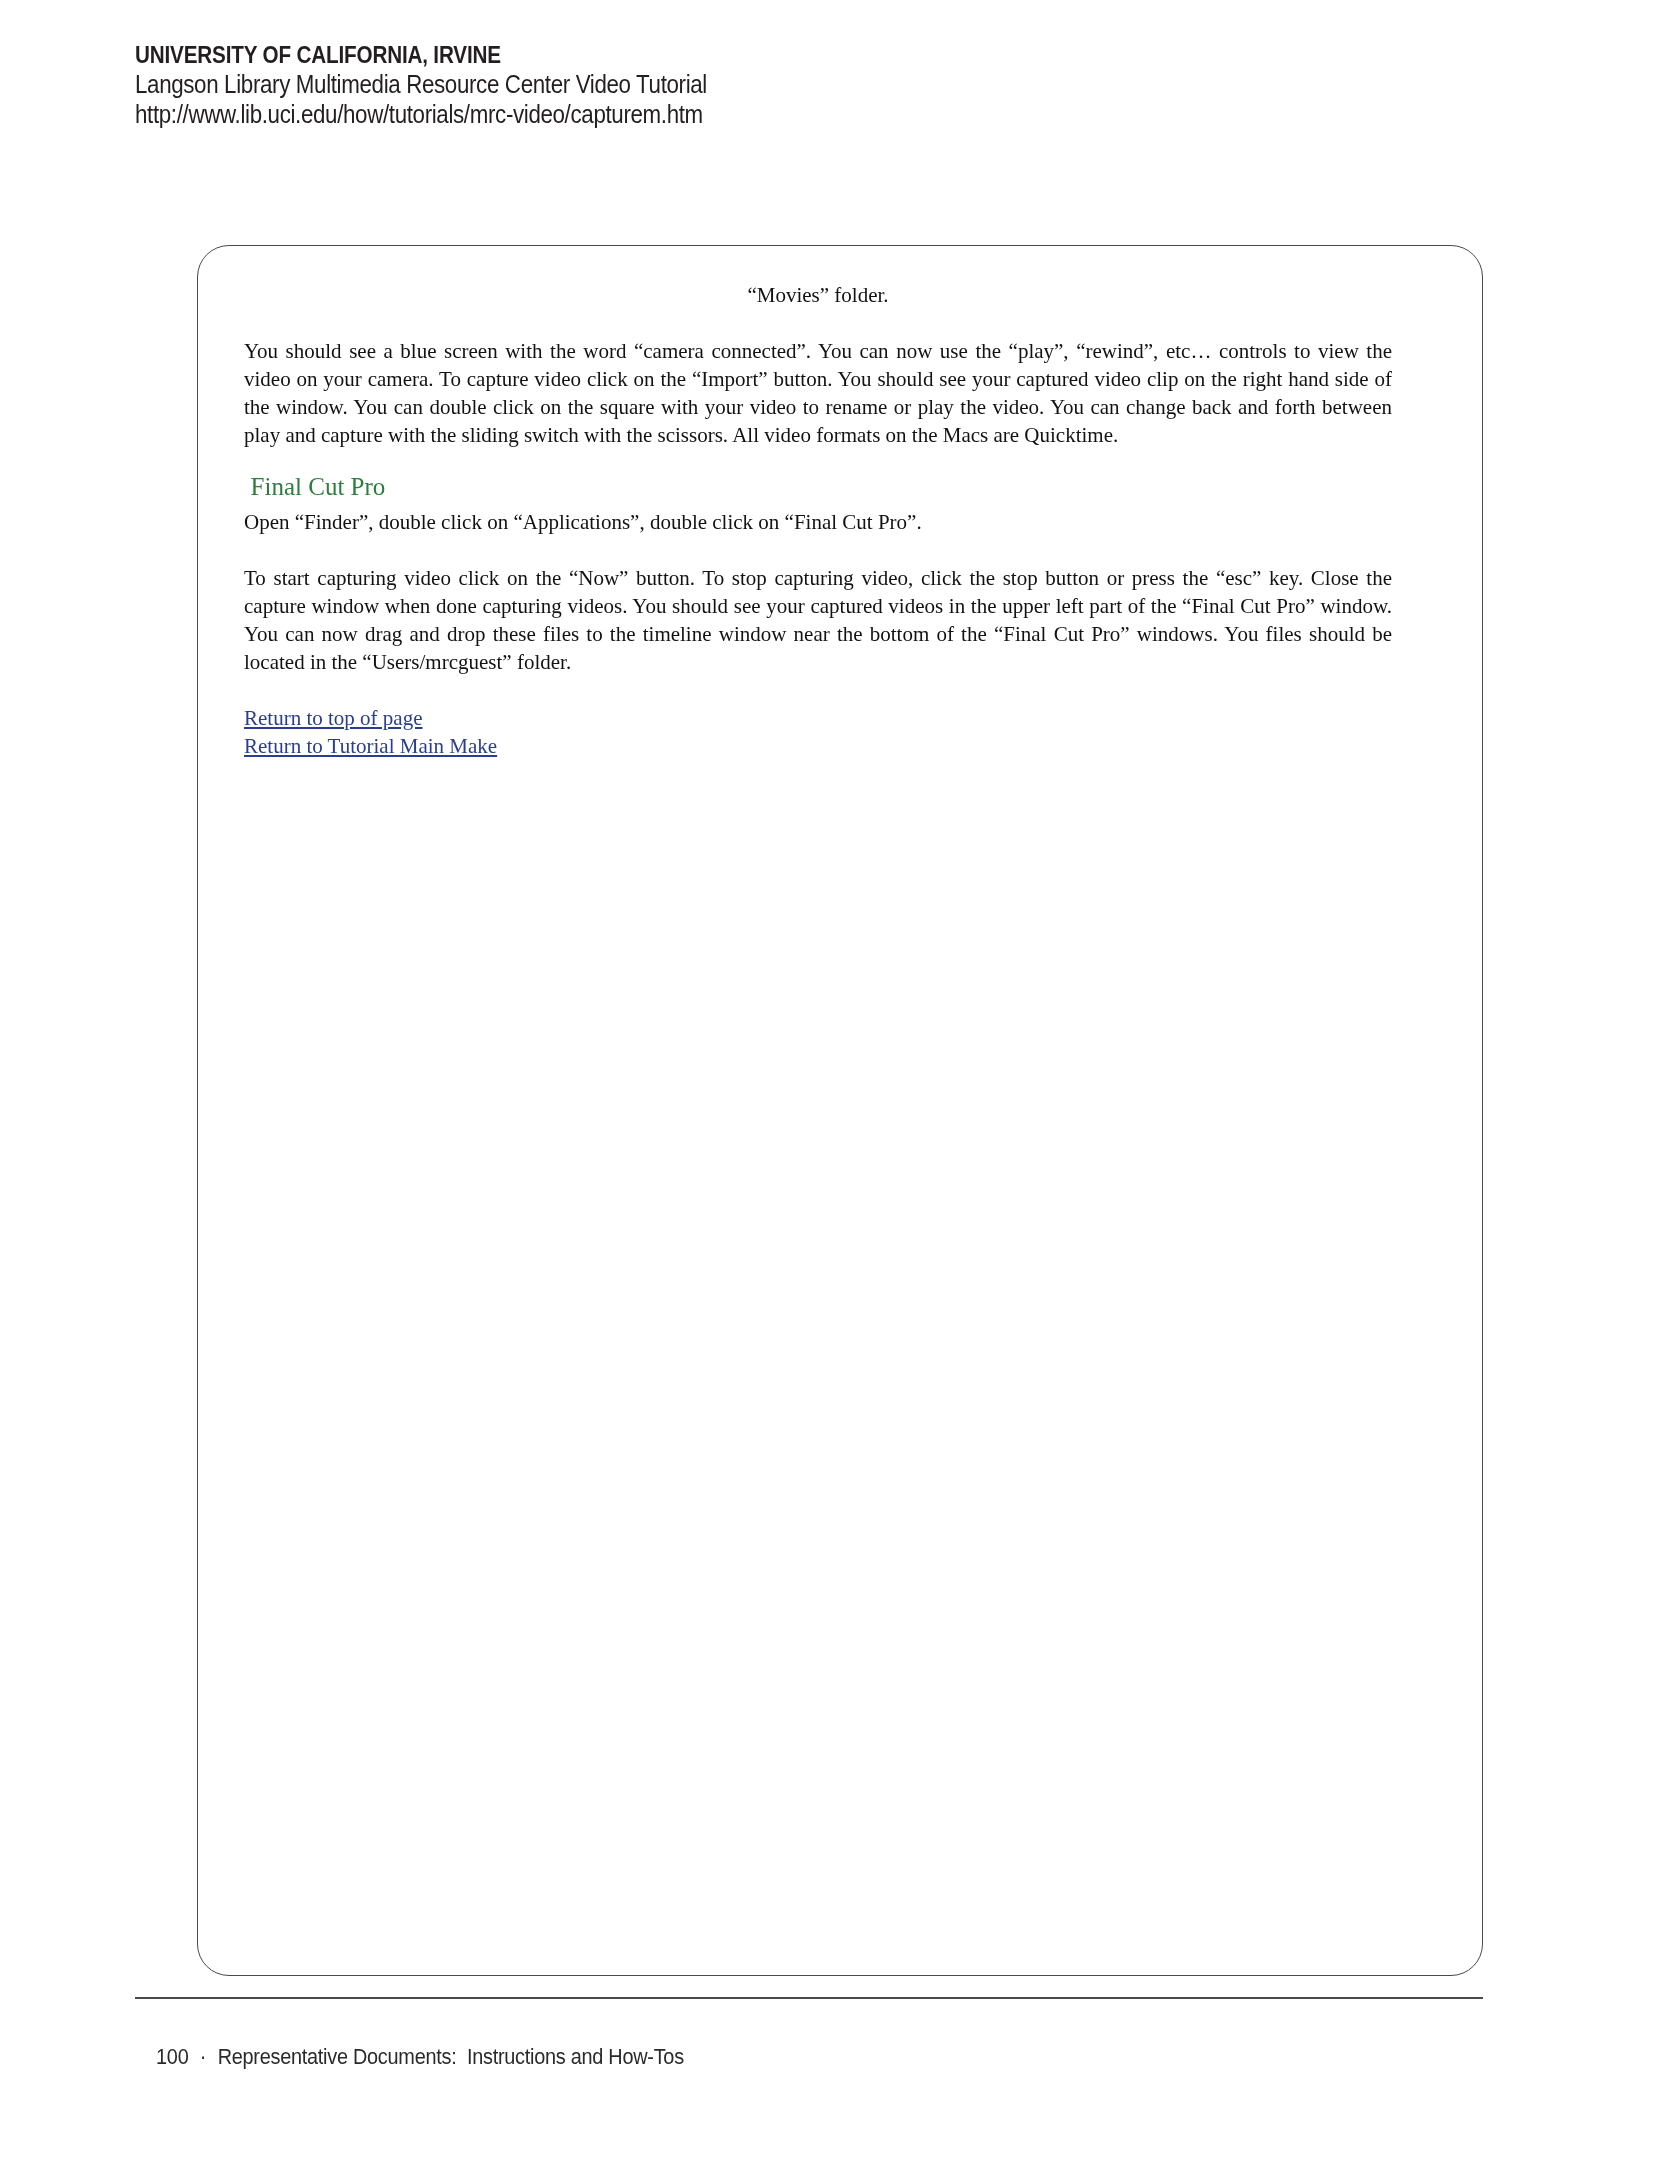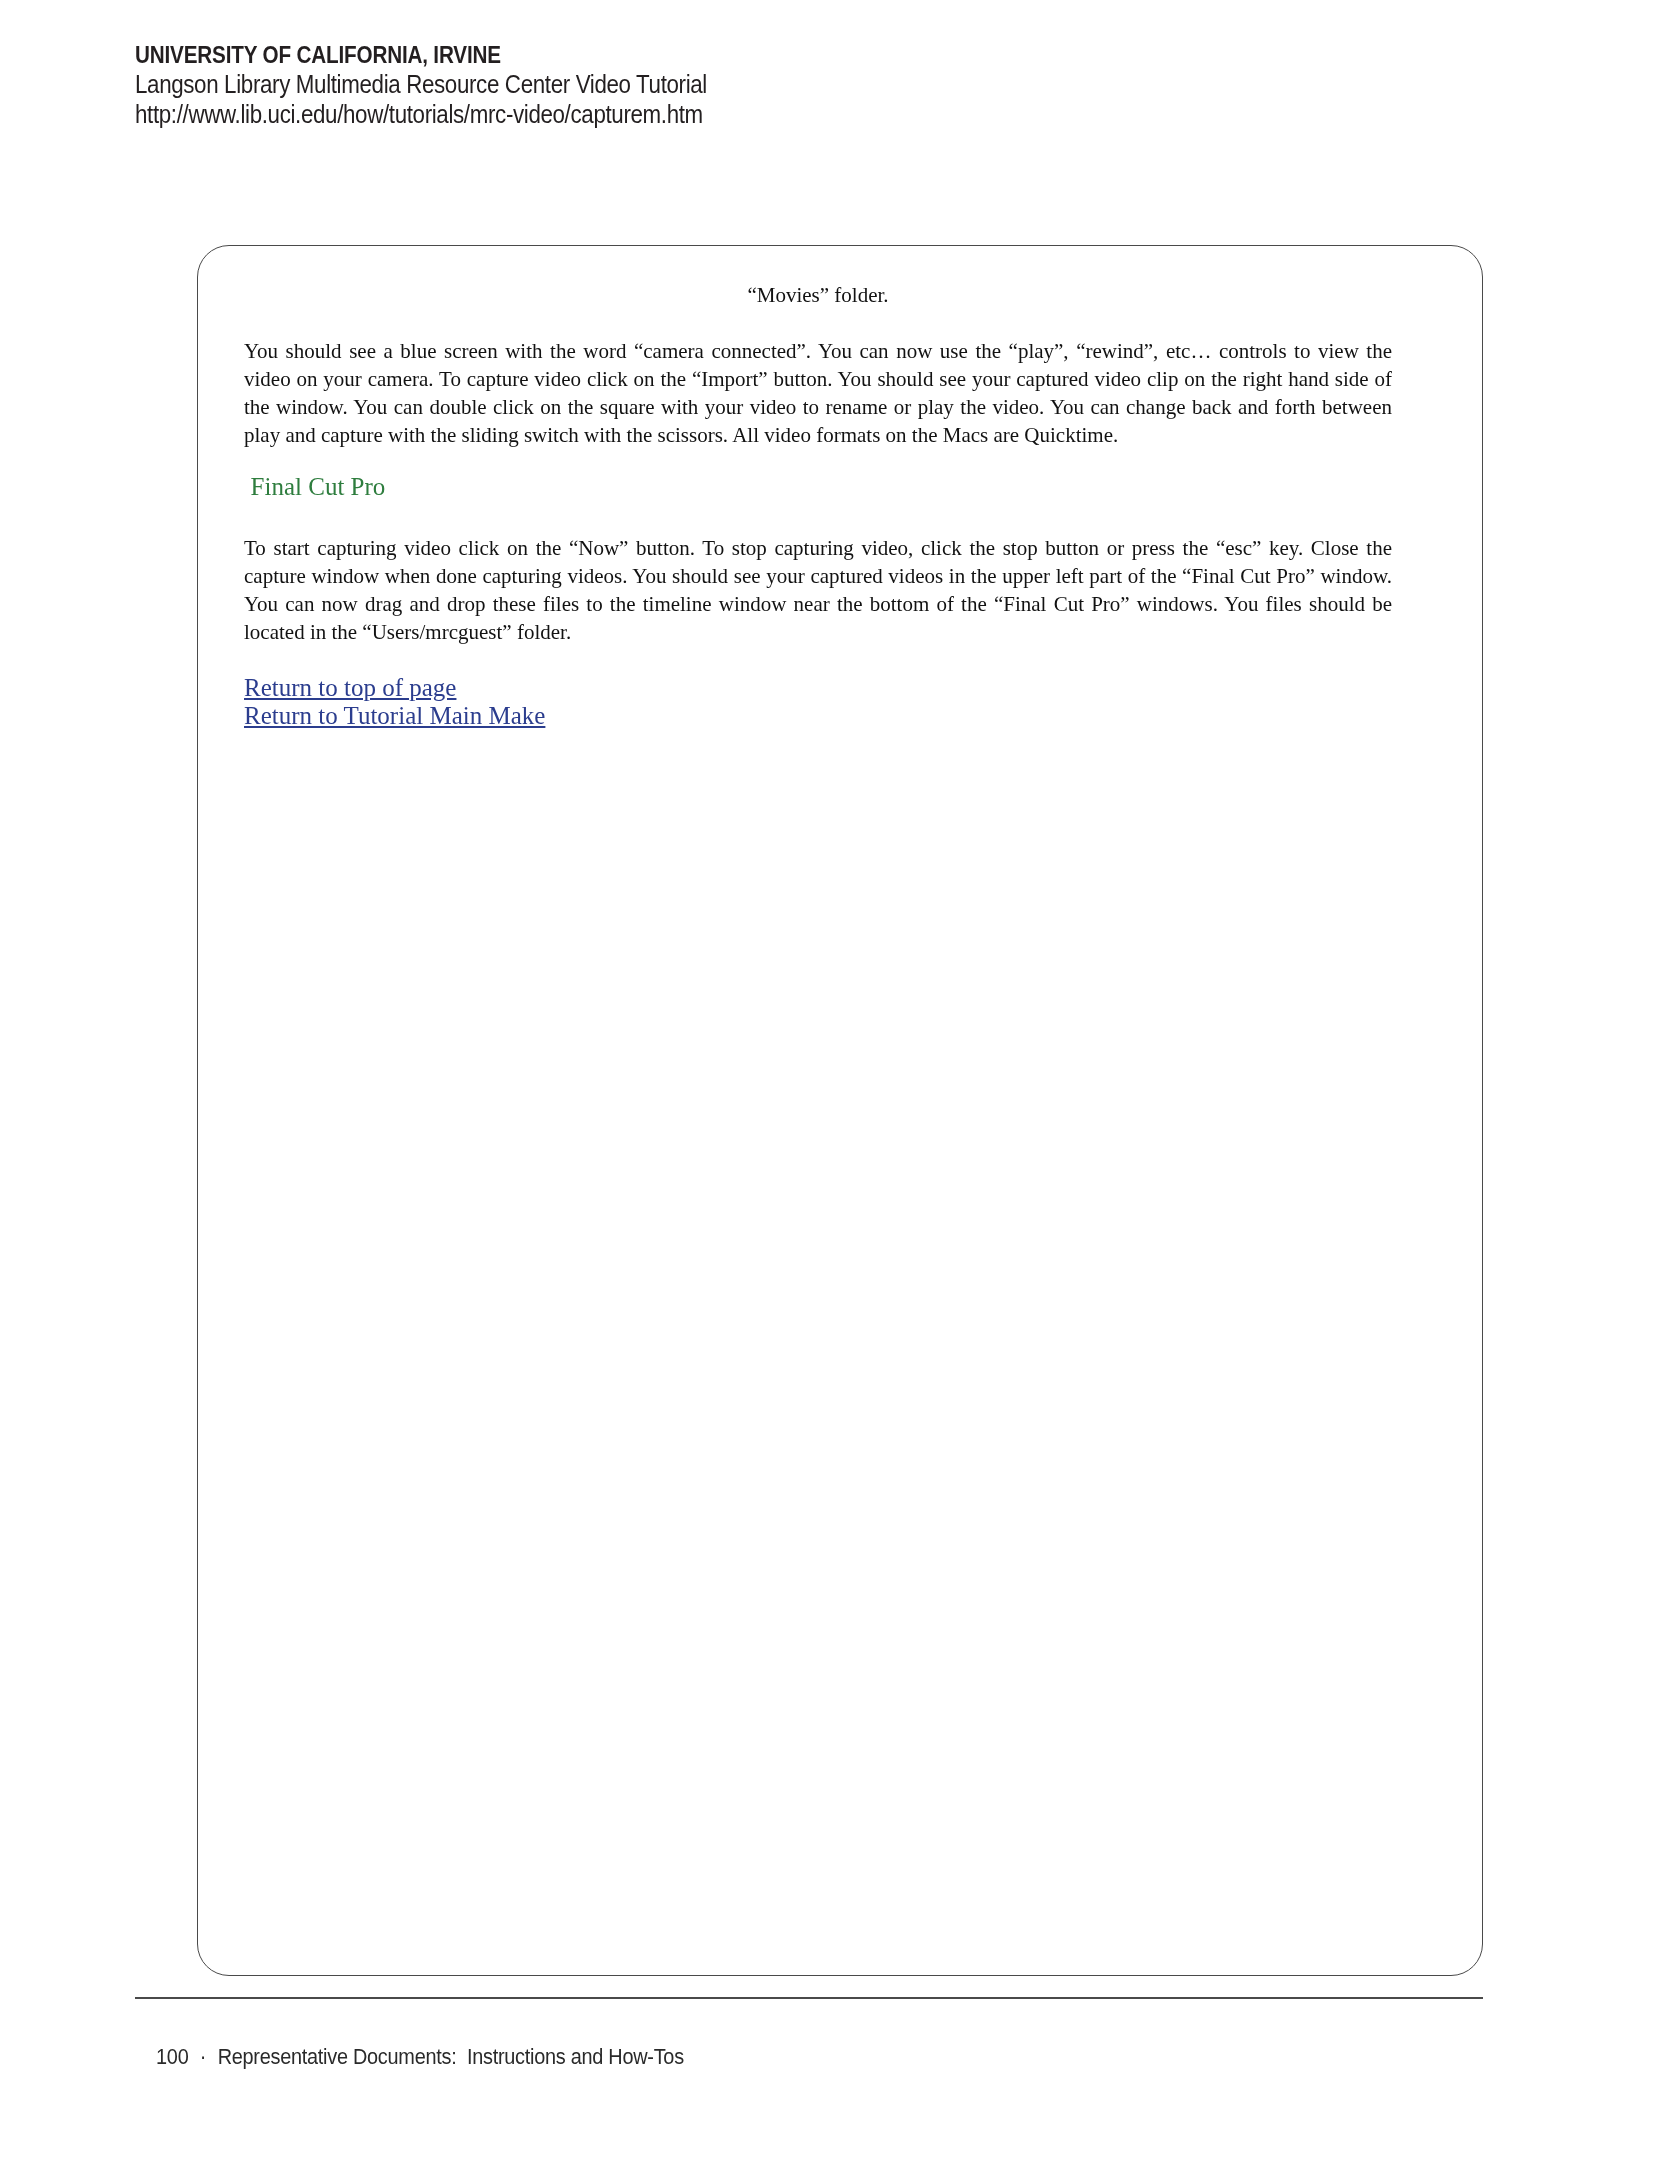--- a/index.html
+++ b/index.html
@@ -88,21 +88,21 @@
   }
   .open-line {
     margin-top: 1.9px !important;
   }
   .links {
     margin-top: 28px;
   }
   .doc-link {
     display: table;
     font-family: "Liberation Serif", serif;
-    font-size: 25px;
+    font-size: 21px;
     line-height: 28px;
     color: var(--link-blue, #2b3d8e);
     text-decoration: underline;
     cursor: pointer;
   }
 
   
   .footer-rule {
     position: absolute;
     left: 135px;
@@ -138,20 +138,21 @@
     <div class="url">http://www.lib.uci.edu/how/tutorials/mrc-video/capturem.htm</div>
   </header>
 
   <section class="shot-box">
     <p class="frag">“Movies” folder.</p>
 
     <p class="para">You should see a blue screen with the word “camera connected”. You can now use the “play”, “rewind”, etc… controls to view the video on your camera. To capture video click on the “Import” button. You should see your captured video clip on the right hand side of the window. You can double click on the square with your video to rename or play the video. You can change back and forth between play and capture with the sliding switch with the scissors. All video formats on the Macs are Quicktime.</p>
 
     <h2 class="green-head">Final Cut Pro</h2>
 
+    <p class="para open-line single-line">Open “Finder”, double click on “Applications”, double click on “Final Cut Pro”.</p>
 
 
     <p class="para">To start capturing video click on the “Now” button. To stop capturing video, click the stop button or press the “esc” key. Close the capture window when done capturing videos. You should see your captured videos in the upper left part of the “Final Cut Pro” window. You can now drag and drop these files to the timeline window near the bottom of the “Final Cut Pro” windows. You files should be located in the “Users/mrcguest” folder.</p>
 
     <div class="links">
       <a class="doc-link" href="#">Return to top of page</a>
       <a class="doc-link" href="#">Return to Tutorial Main Make</a>
     </div>
   </section>
 

